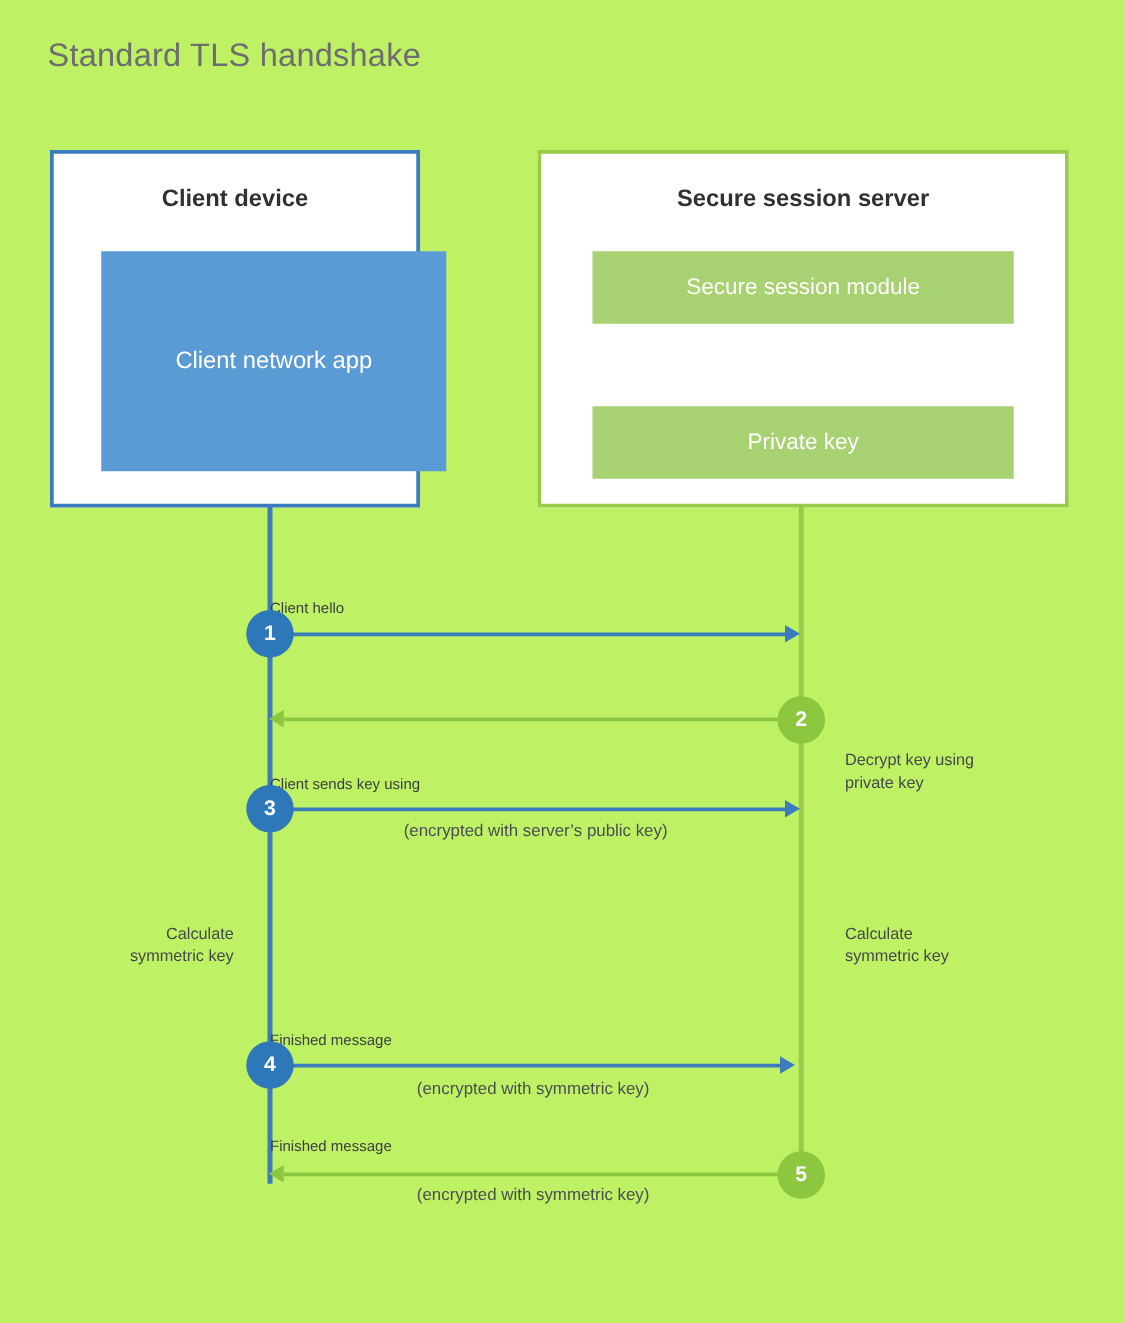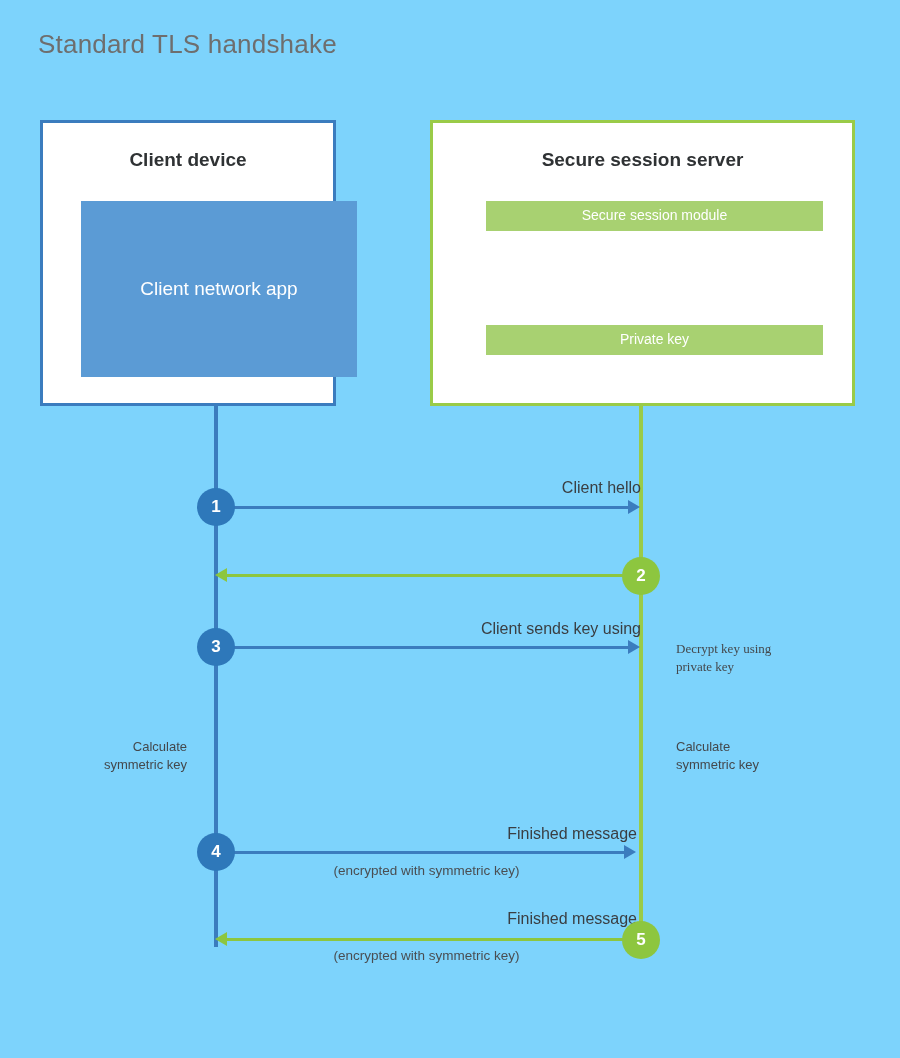--- a/index.html
+++ b/index.html
@@ -11,21 +11,21 @@
   body {
     font-family: "Liberation Sans", "DejaVu Sans", sans-serif;
     width: 900px;
     height: 1058px;
     overflow: hidden;
   }
   #stage {
     position: relative;
     width: 900px;
     height: 1058px;
-    background: #7dd3fc;
+    background: #bef264;
   }
 
   
   .page-title {
     position: absolute;
     left: 38px;
     top: 29px;
     font-size: 26px;
     font-weight: 300;
     letter-spacing: 0.2px;
@@ -80,25 +80,25 @@
   .client-app {
     left: 38px;
     top: 78px;
     width: 276px;
     height: 176px;
     background: #5b9bd5;
     font-size: 19px;
     padding: 16px 18px;
   }
   .server-mod {
-    left: 53px;
+    left: 41px;
     width: 337px;
-    height: 30px;
+    height: 58px;
     background: #a8d171;
-    font-size: 14px;
+    font-size: 18px;
   }
   .server-mod.m0 { top: 78px; }
   .server-mod.m1 { top: 140px; }
   .server-mod.m2 { top: 202px; }
 
   
   .lifeline {
     position: absolute;
     width: 4px;
     border-radius: 0;
@@ -146,23 +146,23 @@
     height: 0;
     border-top: 7px solid transparent;
     border-bottom: 7px solid transparent;
   }
   .arrow-head.right.blue { border-left: 12px solid #3b7cbe; }
   .arrow-head.left.green { border-right: 12px solid #8dc63f; }
 
   
   .msg-label {
     position: absolute;
-    font-size: 16px;
+    font-size: 12px;
     color: #3a3e42;
-    text-align: right;
+    text-align: left;
     white-space: nowrap;
   }
   .msg-sublabel {
     position: absolute;
     font-size: 13.5px;
     color: #4a4e52;
     text-align: center;
     white-space: nowrap;
   }
   .side-note {
@@ -204,23 +204,24 @@
   <div class="arrow-head right blue" style="left:628px; top:500px;"></div>
   <div class="step-circle blue" style="left:197px; top:488px;">1</div>
 
   <div class="msg-line green" style="left:227px; top:574px; width:414px;"></div>
   <div class="arrow-head left green" style="left:215px; top:568px;"></div>
   <div class="step-circle green" style="left:622px; top:557px;">2</div>
 
   <div class="msg-label" style="left:216px; top:620px; width:425px;">Client sends key using</div>
   <div class="msg-line blue" style="left:216px; top:646px; width:412px;"></div>
   <div class="arrow-head right blue" style="left:628px; top:640px;"></div>
+  <div class="msg-sublabel" style="left:216px; top:657px; width:425px;">(encrypted with server’s public key)</div>
   <div class="step-circle blue" style="left:197px; top:628px;">3</div>
 
-  <div class="side-note right-note" style="left:676px; top:640px; width:180px; white-space:pre-line;font-family:Liberation Serif, serif;">Decrypt key using
+  <div class="side-note right-note" style="left:676px; top:599px; width:180px; white-space:pre-line;">Decrypt key using
 private key</div>
 
   <div class="side-note left-note" style="left:20px; top:738px; width:167px; white-space:pre-line;">Calculate
 symmetric key</div>
   <div class="side-note right-note" style="left:676px; top:738px; width:180px; white-space:pre-line;">Calculate
 symmetric key</div>
 
   <div class="msg-label" style="left:216px; top:825px; width:421px;">Finished message</div>
   <div class="msg-line blue" style="left:216px; top:851px; width:408px;"></div>
   <div class="arrow-head right blue" style="left:624px; top:845px;"></div>

